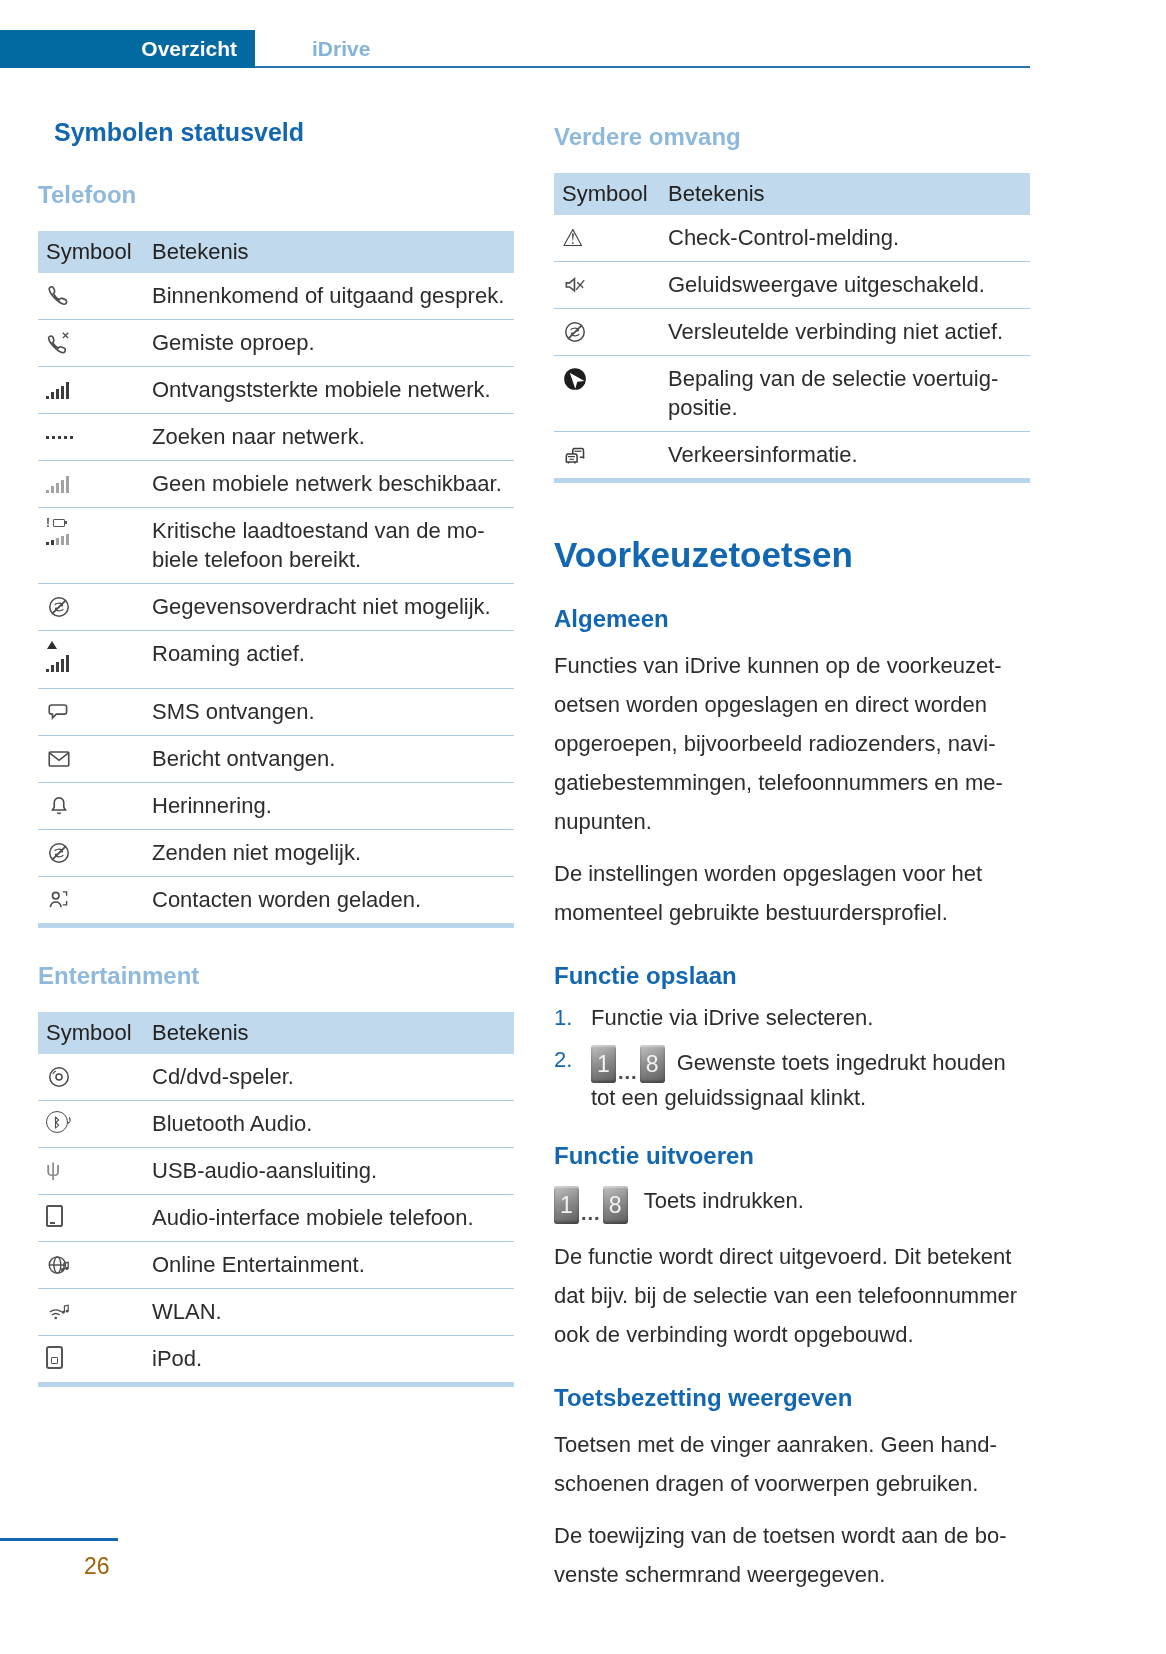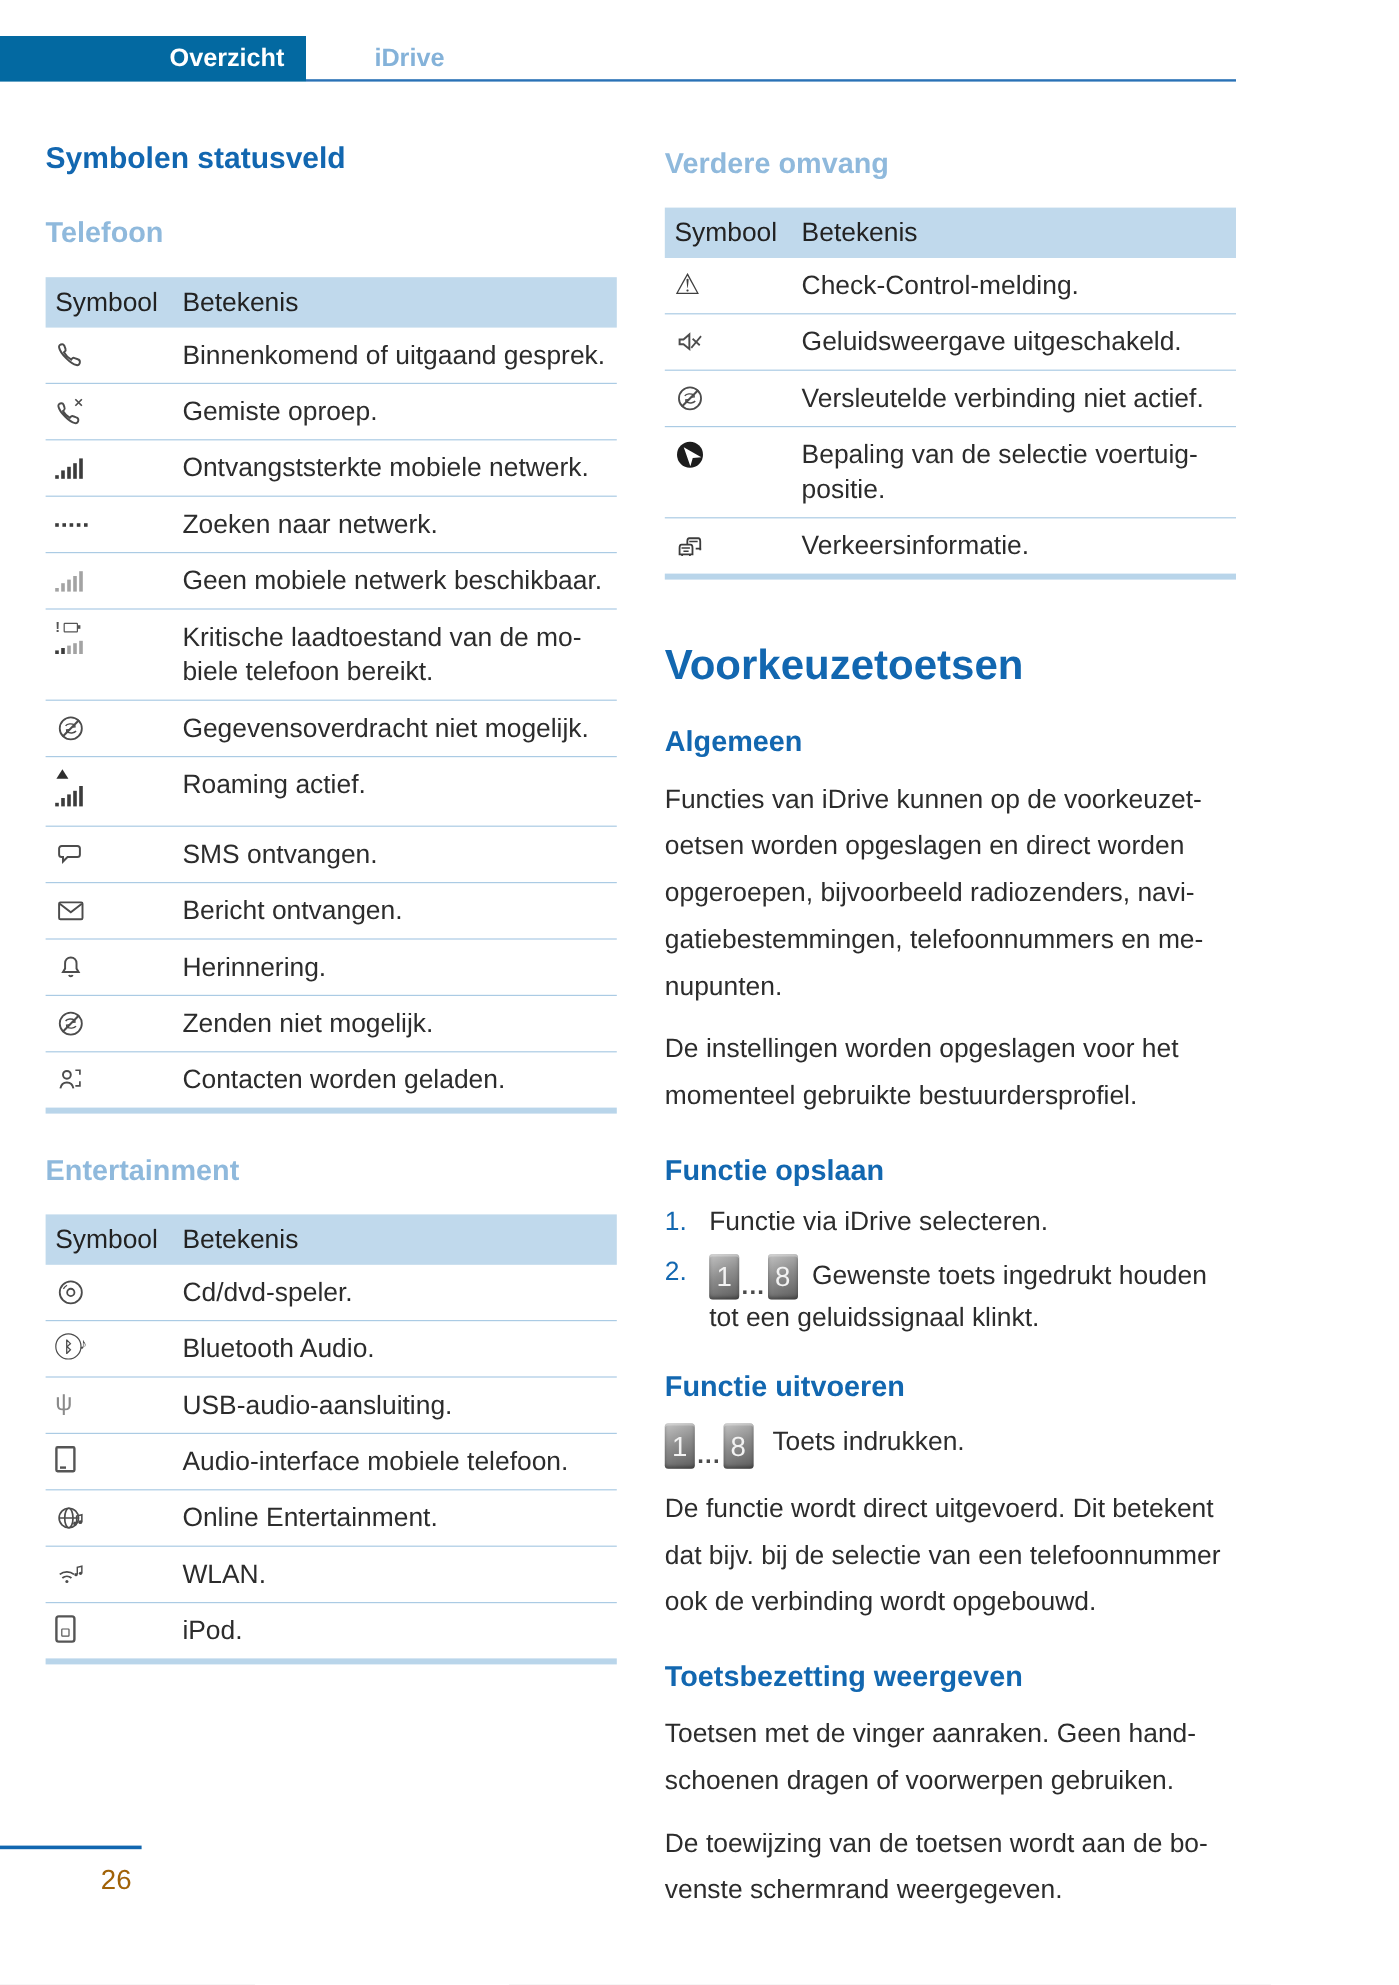--- a/index.html
+++ b/index.html
@@ -16,21 +16,21 @@
   }
   .hdr .tab2{
     position:absolute;left:277px;top:0;height:38px;display:flex;align-items:center;
     color:#84b2d9;font-size:21px;font-weight:bold;margin-left:35px;
   }
   .hdr .hline{position:absolute;left:255px;right:136px;bottom:0;height:2px;background:#2a72b6;}
   
   .cols{display:flex;gap:40px;margin:0 136px 0 38px;align-items:flex-start;}
   .col{flex:0 0 476px;width:476px;}
   
-  .h-main{font-size:25px;font-weight:bold;color:#1267b0;margin:50px 0 0;}
+  .h-main{font-size:25px;font-weight:bold;color:#1267b0;margin:50px 16px 0;}
   .h-light{font-size:24px;font-weight:bold;color:#8fb9dc;margin:34px 0 0;}
   .h-light.first{margin-top:55px;}
   .h-big{font-size:35px;font-weight:bold;color:#1267b0;margin:52px 0 0;}
   .h-sub{font-size:24px;font-weight:bold;color:#1267b0;margin:30px 0 0;}
   p{font-size:22px;line-height:39px;margin:13px 0 0;color:#2c2c2c;}
   
   .tbl{margin-top:22px;}
   .thead{display:grid;grid-template-columns:106px 1fr;background:#c0d9ec;
     padding:8px 0 8px 8px;font-size:22px;color:#222;}
   .trow{display:grid;grid-template-columns:106px 1fr;padding:8px 0 9px 8px;

